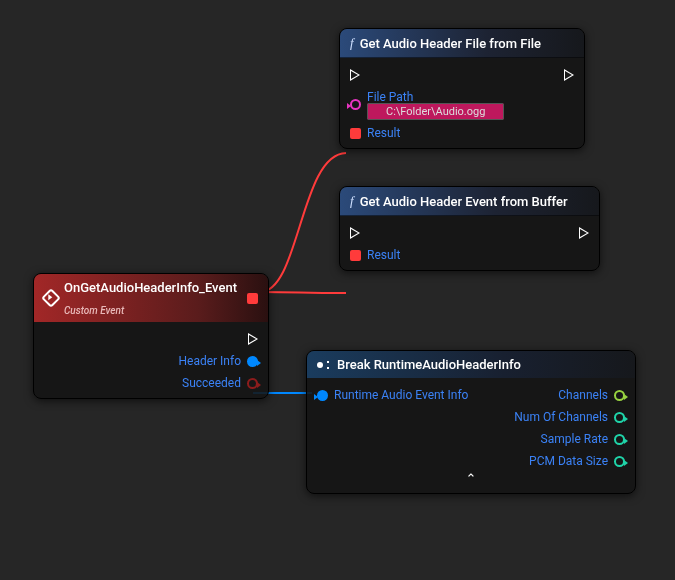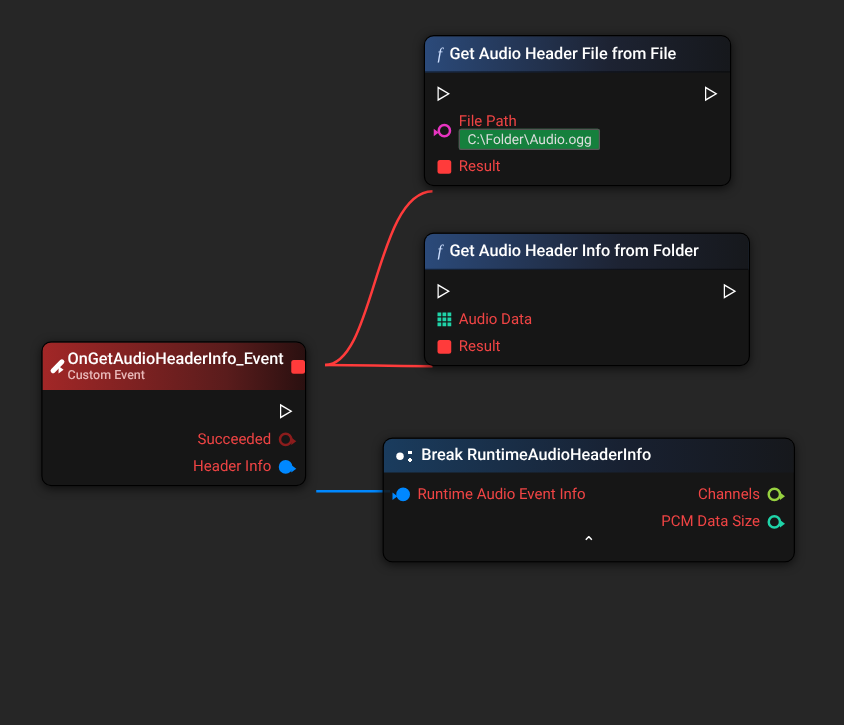--- a/index.html
+++ b/index.html
@@ -42,45 +42,46 @@
   }
   .hdr-event {
     background: linear-gradient(90deg, #a22727 0%, #5a1c1c 70%, #2a1010 100%);
   }
   .hdr-pure {
     background: linear-gradient(90deg, #1a3c5e 0%, #182030 60%, #16181c 100%);
   }
   .sub {
     display: block;
     font-size: 10px;
+    font-style: italic;
     color: #e8b8b8;
-    margin-top: 0;
+    margin-top: 10px;
   }
   .node-body {
     padding: 6px 0 4px 0;
   }
   .row {
     display: flex;
     justify-content: space-between;
     align-items: center;
     padding: 4px 10px;
     min-height: 22px;
   }
   .left, .right {
     display: flex;
     align-items: center;
     gap: 6px;
   }
   .right { margin-left: auto; }
-  .pin-label { color: #ef4444; white-space: nowrap; text-align: center; }
+  .pin-label { color: #3b82f6; white-space: nowrap; text-align: center; }
   .textbox {
-    background: #15803d;
+    background: #be185d;
     border: 1px solid #555;
     border-radius: 2px;
-    padding: 1px 6px;
+    padding: 1px 18px;
     font-size: 11px;
     color: #ddd;
     min-width: 110px;
   }
   .exec-pin {
     width: 0; height: 0;
     border-top: 6px solid transparent;
     border-bottom: 6px solid transparent;
     border-left: 10px solid #fff;
   }
@@ -171,47 +172,47 @@
 </style>
 </head>
 <body>
 
 <svg class="wires">
   <path d="M 260 292 C 300 292, 300 154, 346 153" stroke="#ff3b3b" stroke-width="2" fill="none"></path>
   <path d="M 260 292 C 300 292, 300 293, 346 293" stroke="#ff3b3b" stroke-width="2" fill="none"></path>
   <path d="M 253 393 C 280 393, 285 393, 312 393" stroke="#0088ff" stroke-width="2" fill="none"></path>
 </svg>
 
-<div class="node" style="left:33px;top:273px;width:212px;">
+<div class="node" style="left:33px;top:273px;width:236px;">
   <div class="node-header hdr-event">
     <span class="icon-ev"></span>
     <div>
       <span>OnGetAudioHeaderInfo_Event</span>
       <span class="sub">Custom Event</span>
     </div>
     <span class="right">
         <span class="delegate-pin"></span>
       </span>
   </div>
   <div class="node-body">
     <div class="row">
       <span class="right">
           <span class="exec-pin hollow"></span>
         </span>
     </div>
     <div class="row">
       <span class="right">
+        <span class="pin-label">Header Info</span>
+        <span class="data-pin c-struct filled"></span>
+      </span>
+    </div>
+    <div class="row">
+      <span class="right">
         <span class="pin-label">Succeeded</span>
         <span class="data-pin c-bool"></span>
-      </span>
-    </div>
-    <div class="row">
-      <span class="right">
-        <span class="pin-label">Header Info</span>
-        <span class="data-pin c-struct filled"></span>
       </span>
     </div>
   </div>
 </div>
 
 <div class="node" style="left:339px;top:28px;width:246px;">
   <div class="node-header hdr-func">
     <span class="icon-f">f</span>
     <span>Get Audio Header File from File</span>
   </div>
@@ -238,46 +239,30 @@
         <span class="delegate-pin"></span>
         <span class="pin-label">Result</span>
       </span>
     </div>
   </div>
 </div>
 
 <div class="node" style="left:339px;top:186px;width:261px;">
   <div class="node-header hdr-func">
     <span class="icon-f">f</span>
-    <span>Get Audio Header Info from Folder</span>
+    <span>Get Audio Header Event from Buffer</span>
   </div>
   <div class="node-body">
     <div class="row">
       <span class="left">
           <span class="exec-pin hollow"></span>
         </span>
       <span class="right">
           <span class="exec-pin hollow"></span>
         </span>
-    </div>
-    <div class="row">
-      <span class="left">
-        <span class="c-arr">
-            <span></span>
-            <span></span>
-            <span></span>
-            <span></span>
-            <span></span>
-            <span></span>
-            <span></span>
-            <span></span>
-            <span></span>
-          </span>
-        <span class="pin-label">Audio Data</span>
-      </span>
     </div>
     <div class="row">
       <span class="left">
         <span class="delegate-pin"></span>
         <span class="pin-label">Result</span>
       </span>
     </div>
   </div>
 </div>
 
@@ -292,19 +277,31 @@
         <span class="data-pin in c-struct filled"></span>
         <span class="pin-label">Runtime Audio Event Info</span>
       </span>
       <span class="right">
         <span class="pin-label">Channels</span>
         <span class="data-pin c-float"></span>
       </span>
     </div>
     <div class="row">
       <span class="right">
+        <span class="pin-label">Num Of Channels</span>
+        <span class="data-pin c-int"></span>
+      </span>
+    </div>
+    <div class="row">
+      <span class="right">
+        <span class="pin-label">Sample Rate</span>
+        <span class="data-pin c-int"></span>
+      </span>
+    </div>
+    <div class="row">
+      <span class="right">
         <span class="pin-label">PCM Data Size</span>
         <span class="data-pin c-int"></span>
       </span>
     </div>
     <div class="expand-arrow">⌃</div>
   </div>
 </div>
 
 </body></html>

